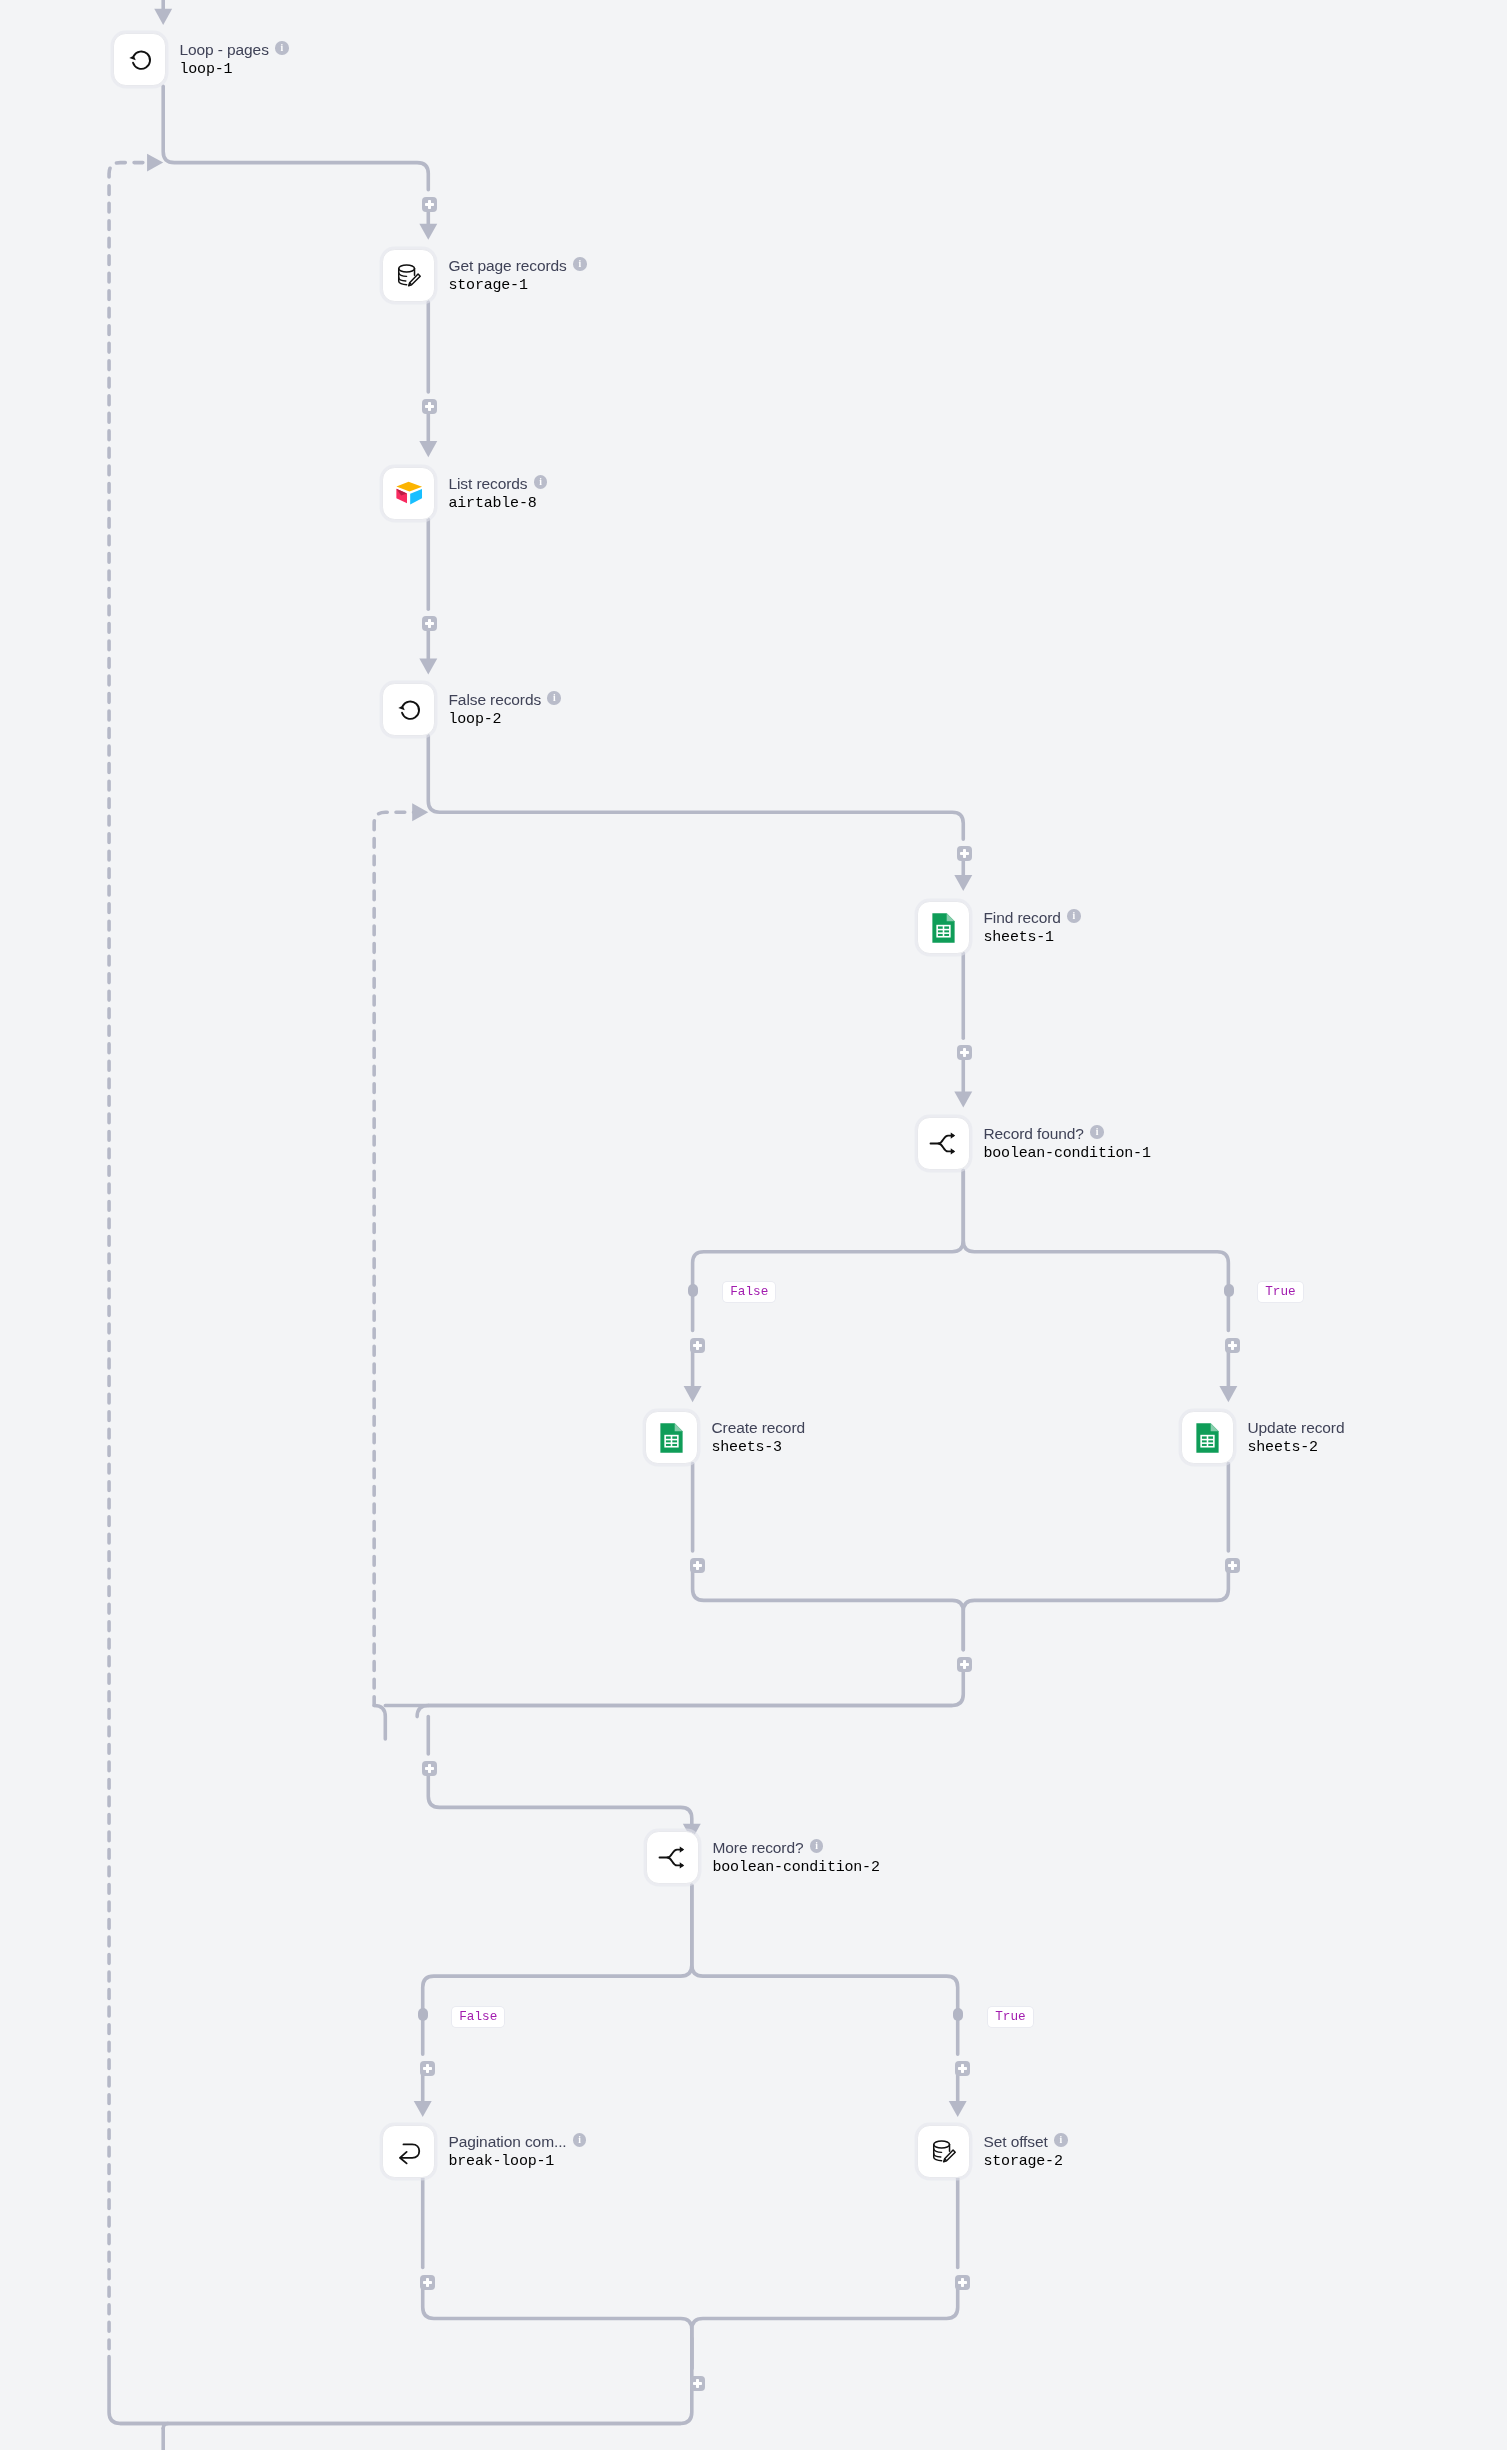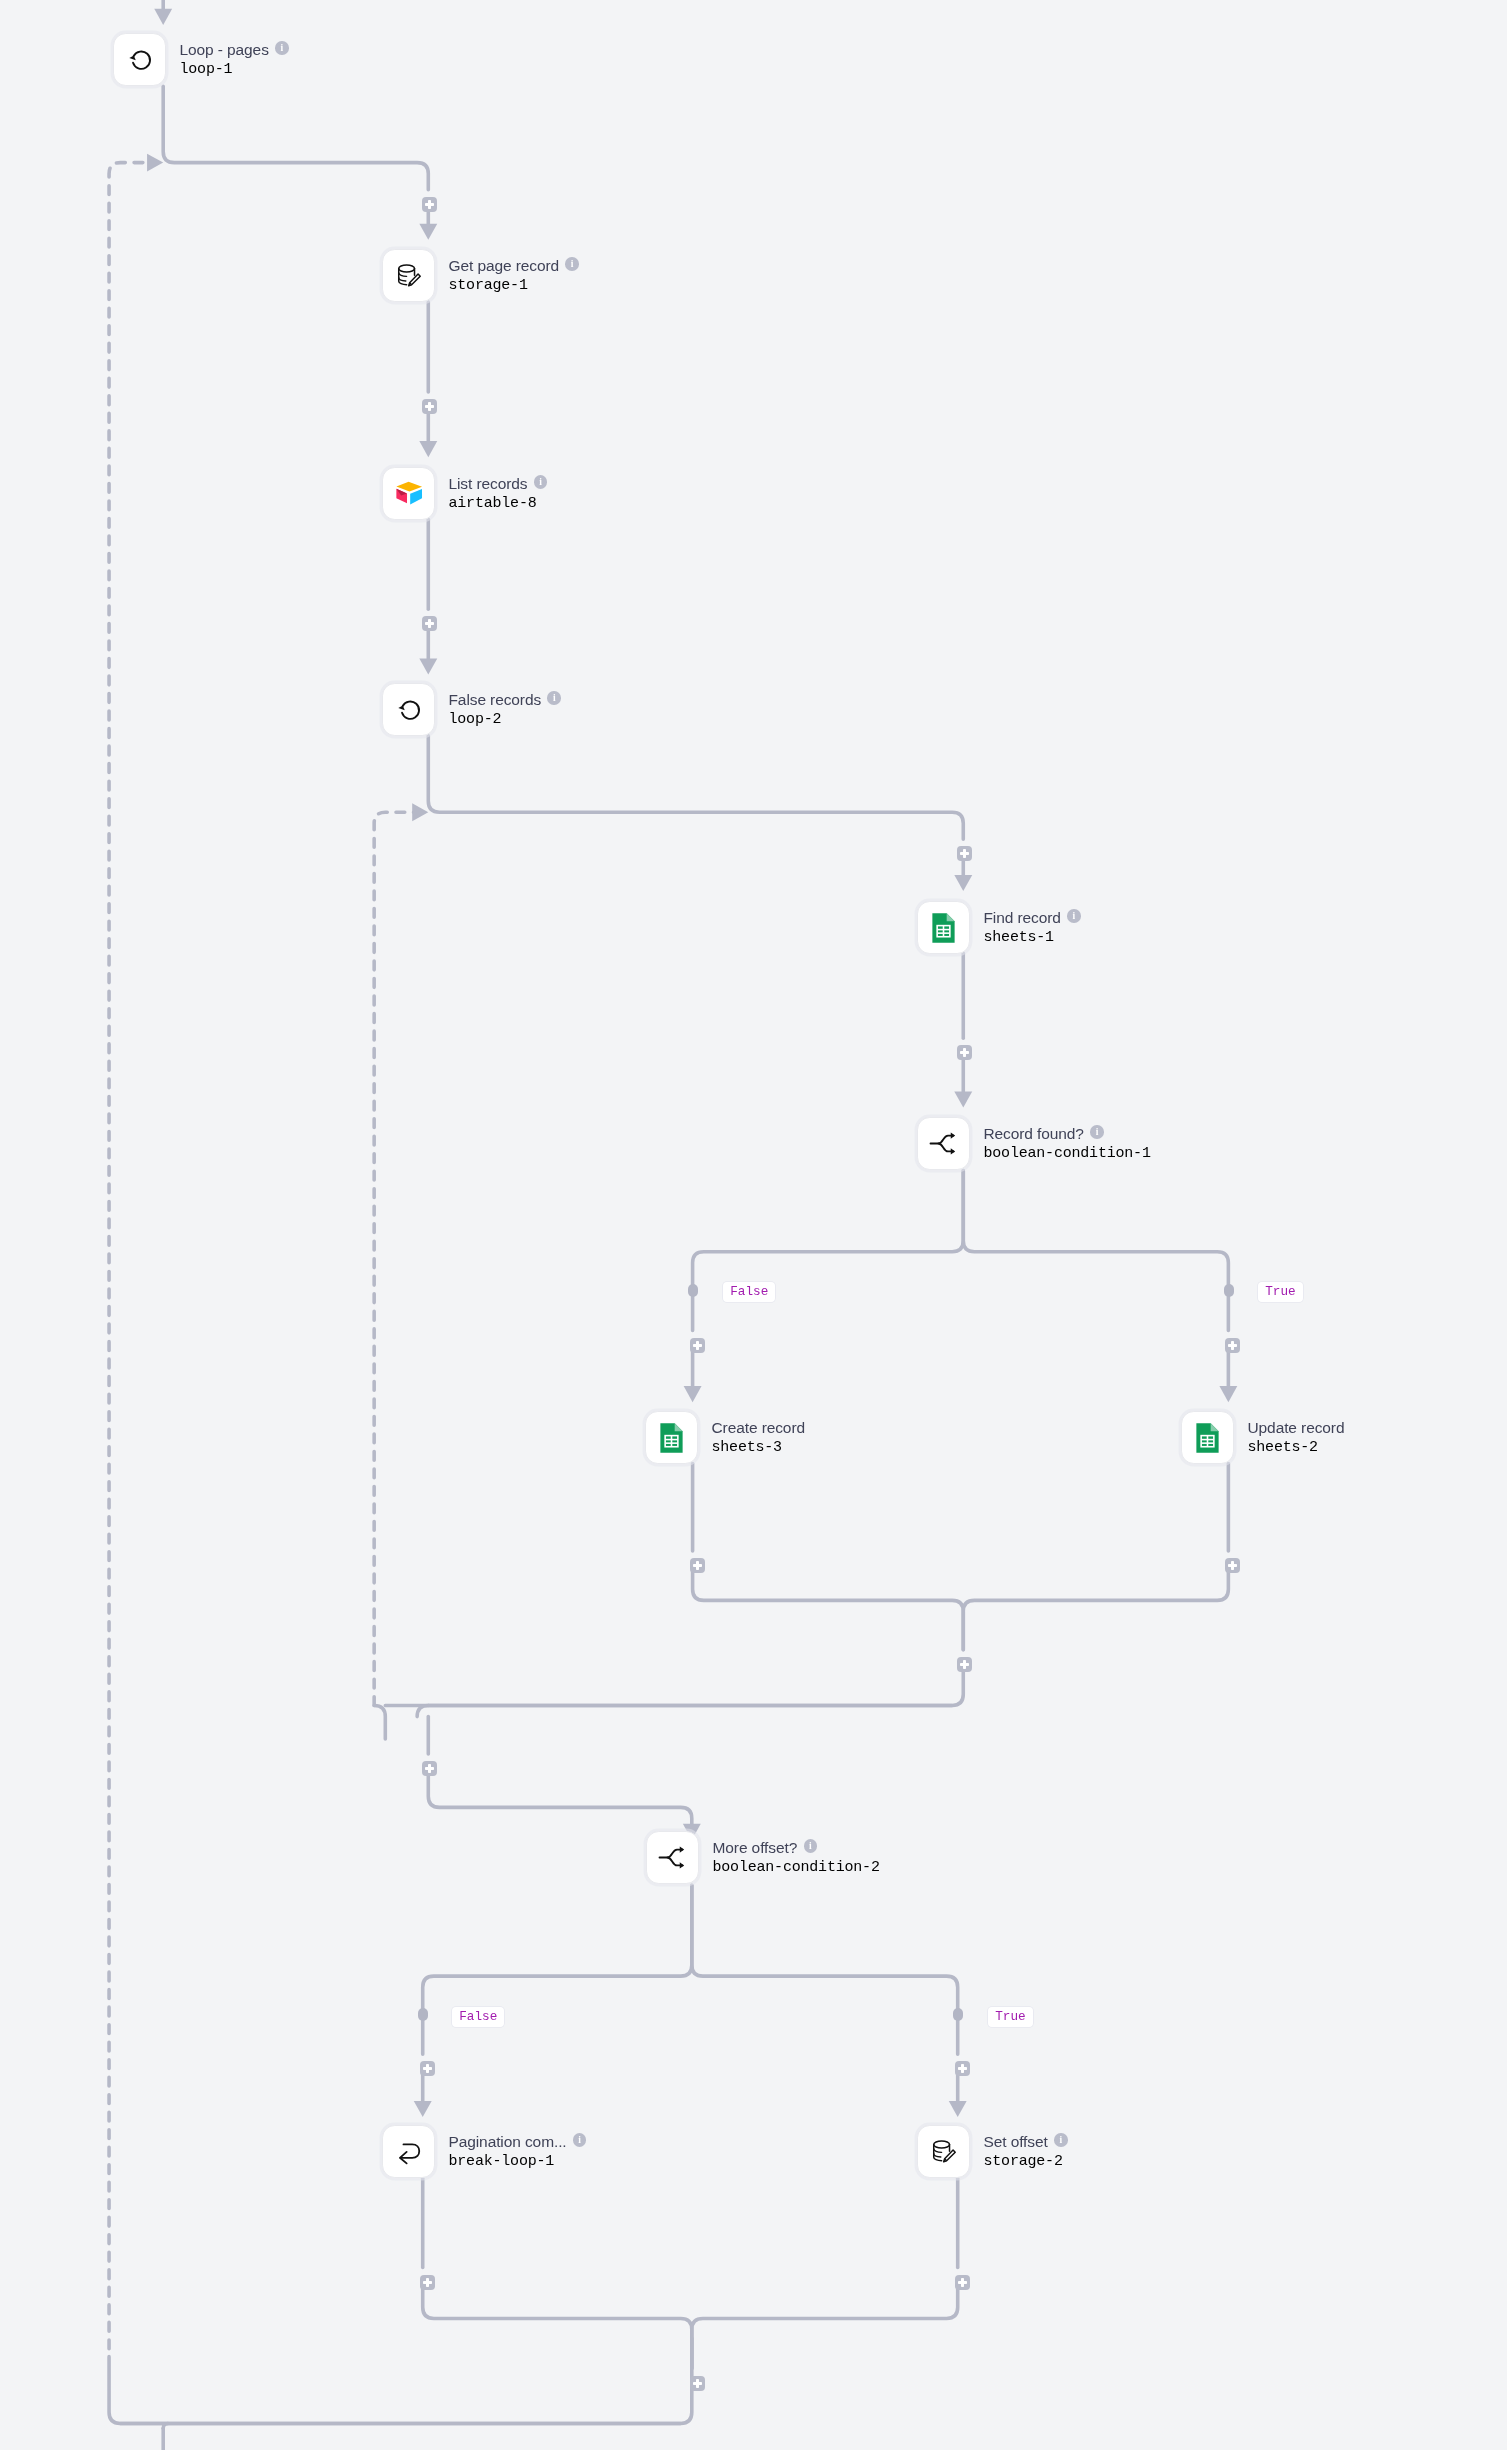--- a/index.html
+++ b/index.html
@@ -236,21 +236,21 @@
           <path d="M 26 9.5 L 26 18" fill="none" stroke="#111" stroke-width="1.9" stroke-linecap="round"></path>
           <path d="M 6 15 C 6 17.4 10.5 19.4 16 19.4" fill="none" stroke="#111" stroke-width="1.7" stroke-linecap="round"></path>
           <path d="M 6 21 C 6 23.4 10 25.2 15 25.3" fill="none" stroke="#111" stroke-width="1.7" stroke-linecap="round"></path>
           <path d="M 30.5 16.5 L 33.2 19.2 L 22.3 30.1 L 18.6 31.3 L 19.8 27.6 Z" fill="none" stroke="#111" stroke-width="1.9" stroke-linejoin="round"></path>
           <path d="M 19.8 27.6 L 22.3 30.1" stroke="#111" stroke-width="1.6"></path>
         </svg>
       </span>
     </div>
     <div class="node-text">
       <div class="node-title-row">
-        <span class="node-title">Get page record</span>
+        <span class="node-title">Get page records</span>
         <span class="info-icon">i</span>
       </div>
       <span class="node-id">storage-1</span>
     </div>
   </div>
 
   <div class="node" style="left:382px; top:467px;">
     <div class="node-box">
       <span>
         <svg width="30" height="27" viewBox="0 0 38 34">
@@ -378,21 +378,21 @@
         <svg width="32" height="27" viewBox="0 0 40 34">
           <path d="M 3 17 L 13 17 C 19 17 19 7 25 7 L 32 7" fill="none" stroke="#111" stroke-width="2.3" stroke-linecap="round"></path>
           <path d="M 13 17 C 19 17 19 27 25 27 L 32 27" fill="none" stroke="#111" stroke-width="2.3" stroke-linecap="round"></path>
           <path d="M 28.5 3 L 34 7 L 28.5 11 Z" fill="#111"></path>
           <path d="M 28.5 23 L 34 27 L 28.5 31 Z" fill="#111"></path>
         </svg>
       </span>
     </div>
     <div class="node-text">
       <div class="node-title-row">
-        <span class="node-title">More offset?</span>
+        <span class="node-title">More record?</span>
         <span class="info-icon">i</span>
       </div>
       <span class="node-id">boolean-condition-2</span>
     </div>
   </div>
 
   <div class="node" style="left:382px; top:2125px;">
     <div class="node-box">
       <span>
         <svg width="30" height="27" viewBox="0 0 38 34">

